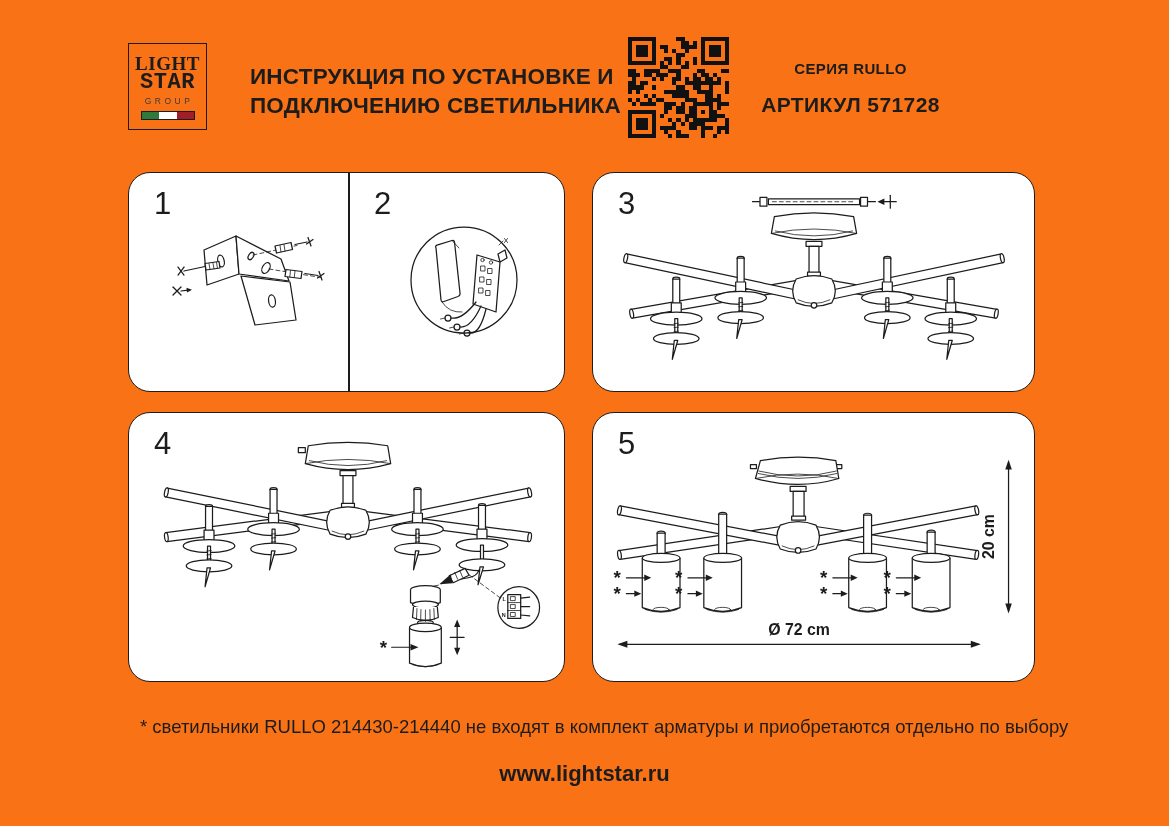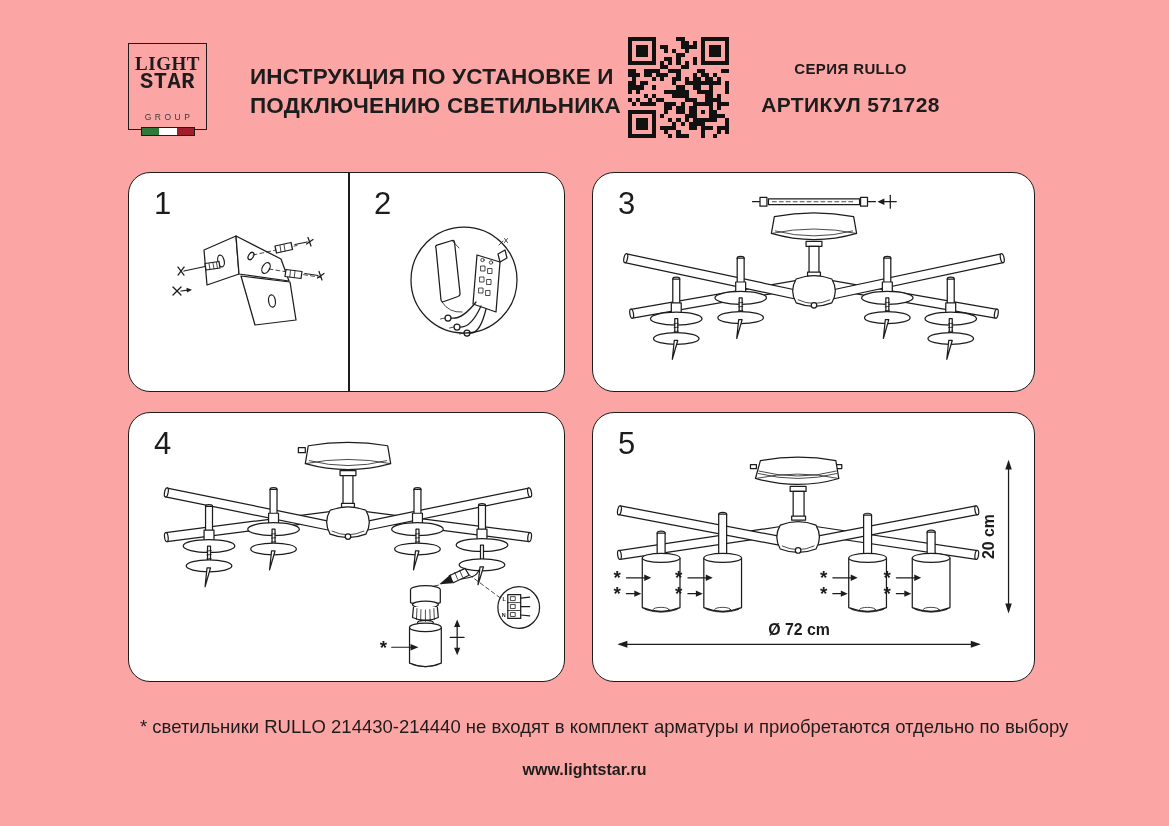--- a/index.html
+++ b/index.html
@@ -1,26 +1,26 @@
 <!DOCTYPE html>
 <html><head>
 <meta charset="utf-8">
 <title>Instruction sheet</title>
 <style>
   html,body{margin:0;padding:0}
   body{width:1169px;height:826px;position:relative;background:#fff;
        font-family:"Liberation Sans",sans-serif;color:#1c1c1c;overflow:hidden}
-  .page{position:absolute;inset:0;background:#fca5a5}
+  .page{position:absolute;inset:0;background:#f97316}
 
   
   .logo-box{position:absolute;left:128px;top:43px;width:79px;height:87px;
             border:1.5px solid #1c1c1c;box-sizing:border-box;text-align:center;padding-top:11px}
   .logo-light{font-family:"Liberation Serif",serif;font-weight:700;font-size:19px;line-height:.92;letter-spacing:.5px}
   .logo-star{font-family:Liberation Mono, monospace;font-weight:700;font-size:22px;line-height:1;letter-spacing:.5px}
-  .logo-group{font-size:8.5px;letter-spacing:3.5px;margin-top:18px;margin-left:3px;color:#3a3a3a}
+  .logo-group{font-size:8.5px;letter-spacing:3.5px;margin-top:2px;margin-left:3px;color:#3a3a3a}
   .flag-svg{margin-top:3px}
   .title{position:absolute;left:234px;top:46px;margin:16px;font-size:22.5px;font-weight:700;
          line-height:29px;letter-spacing:.2px;white-space:nowrap}
   .qr{position:absolute;left:628px;top:37px;width:101px;height:101px}
   .series-block{position:absolute;left:733px;top:60px;width:235px;text-align:center}
   .series{font-size:15px;font-weight:700;letter-spacing:.4px}
   .article{font-size:21px;font-weight:700;margin-top:16px;letter-spacing:.4px}
 
   
   .box{position:absolute;border:1.6px solid #1c1c1c;border-radius:22px;box-sizing:border-box;background:#fff}
@@ -41,21 +41,21 @@
   svg .blk{fill:#1c1c1c;stroke:none}
   svg .thin{stroke-width:.8}
   svg .dash{stroke-dasharray:4 3}
   svg text{font-family:"Liberation Sans",sans-serif;fill:#1c1c1c}
   svg .ast{font-size:19px;font-weight:700}
   svg .dim{font-size:16px;font-weight:700}
   svg .tiny{font-size:5.5px;font-weight:700}
 
   
   .footnote{position:absolute;left:128px;top:704px;width:935px;margin:12px;font-size:18.5px;white-space:nowrap}
-  .website{position:absolute;left:0;right:0;top:761px;margin:0;text-align:center;font-size:16px;font-weight:700}
+  .website{position:absolute;left:0;right:0;top:761px;margin:0;text-align:center;font-size:22px;font-weight:700}
 </style>
 </head>
 <body>
 
 <div class="page">
 
   <div class="logo-box">
     <div class="logo-light">LIGHT</div>
     <div class="logo-star">STAR</div>
     <div class="logo-group">GROUP</div>

